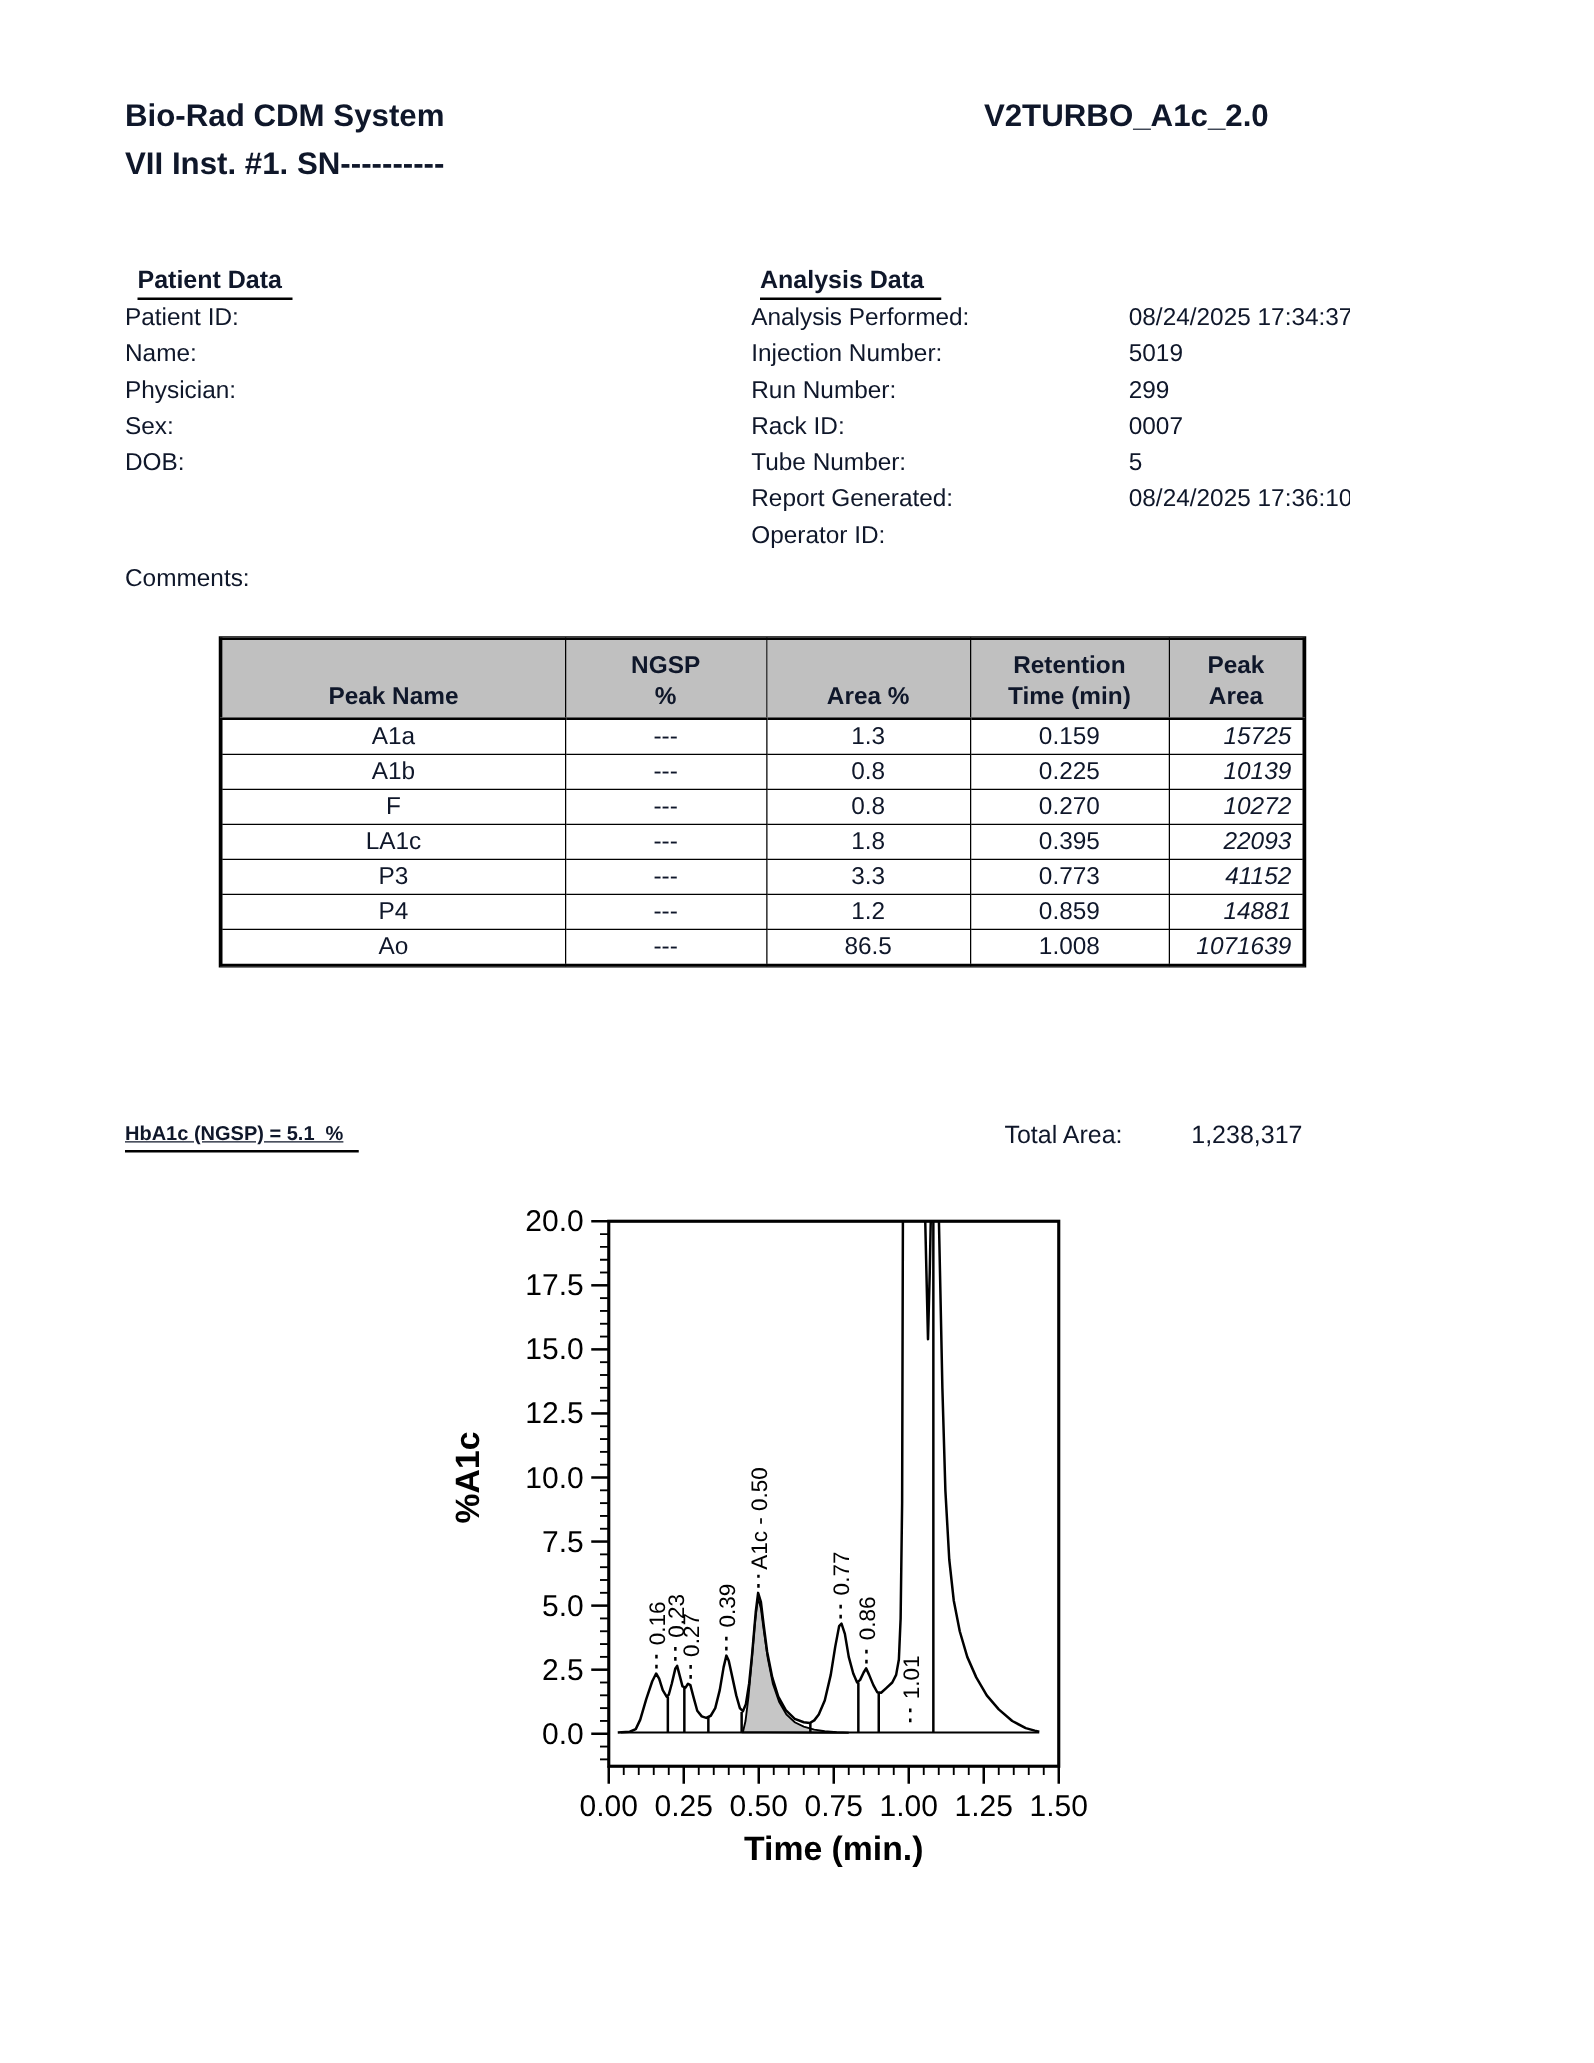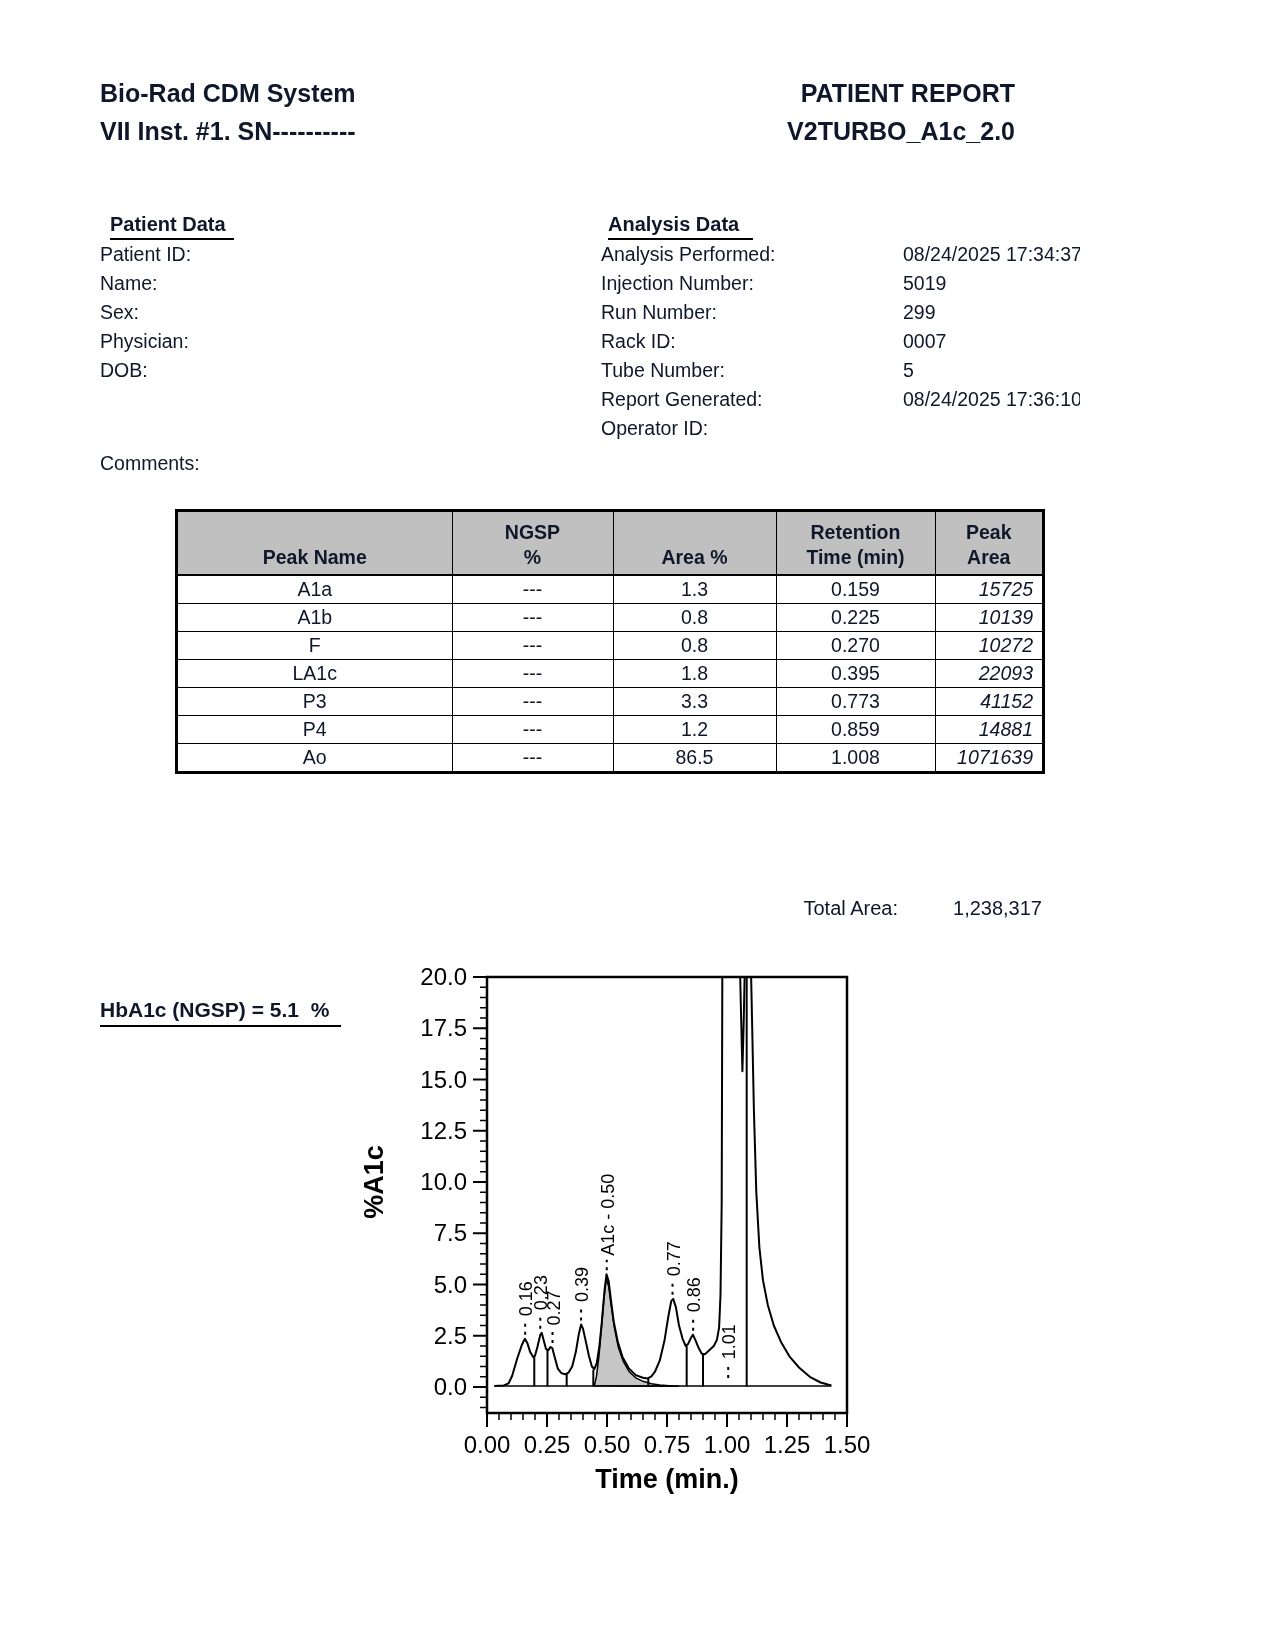--- a/index.html
+++ b/index.html
@@ -38,57 +38,56 @@
   #peak-table td{height:27px;padding:0 4px;text-align:center;}
   #peak-table td.num{text-align:right;padding-right:9px;font-style:italic;}
   #peak-table{border:2px solid #000;outline:1px solid #000;}
   
   #total-area{
     position:absolute;left:600px;top:897px;width:442px;font-size:20px;
     display:flex;justify-content:flex-end;gap:55px;
   }
   
   #result-line{
-    position:absolute;left:100px;top:998px;font-size:21px;font-weight:bold;
-    border-bottom:2.5px solid #000;padding:0 12px 3px 0;white-space:pre;
+    position:absolute;left:100px;top:899px;font-size:16px;font-weight:bold;
+    border-bottom:2.5px solid #000;padding:0 12px 3px 0;white-space:pre;text-decoration:underline;
   }
   
   #chart-wrap{position:absolute;left:300px;top:890px;width:580px;height:625px;}
   svg text{font-family:"Liberation Sans",sans-serif;}
 </style>
 </head>
 <body>
 
 <div class="page">
 
   <div class="hdr-left">
     <div>Bio-Rad CDM System</div>
     <div>VII Inst. #1. SN----------</div>
   </div>
   <div class="hdr-right">
-    <div>PATIENT REPORT</div>
     <div>V2TURBO_A1c_2.0</div>
   </div>
 
   <div class="sec-head" id="patient-heading">Patient Data</div>
   <div class="fields" id="patient-fields">
       <div class="frow">
         <span class="lbl">Patient ID:</span>
         <span class="val"></span>
       </div>
       <div class="frow">
         <span class="lbl">Name:</span>
         <span class="val"></span>
       </div>
       <div class="frow">
+        <span class="lbl">Physician:</span>
+        <span class="val"></span>
+      </div>
+      <div class="frow">
         <span class="lbl">Sex:</span>
-        <span class="val"></span>
-      </div>
-      <div class="frow">
-        <span class="lbl">Physician:</span>
         <span class="val"></span>
       </div>
       <div class="frow">
         <span class="lbl">DOB:</span>
         <span class="val"></span>
       </div>
     </div>
   <div id="comments-label">Comments:</div>
 
   <div class="sec-head" id="analysis-heading">Analysis Data </div>

